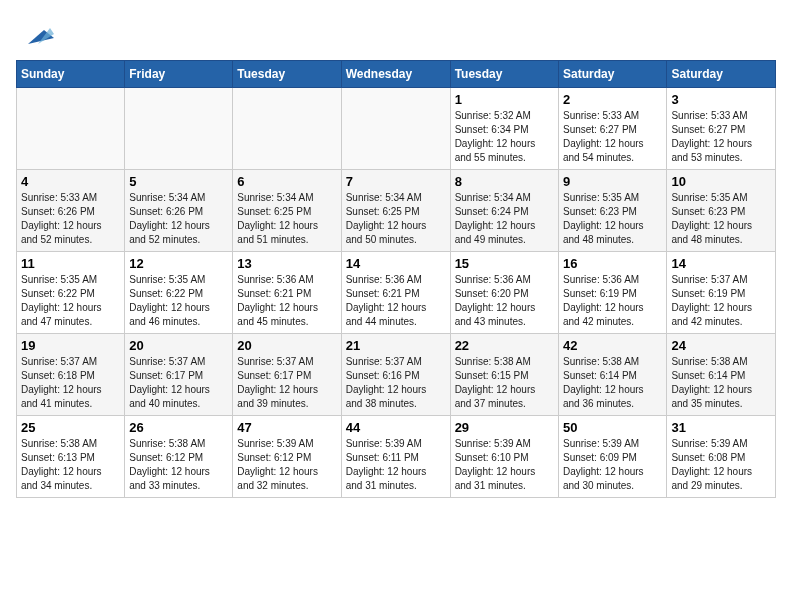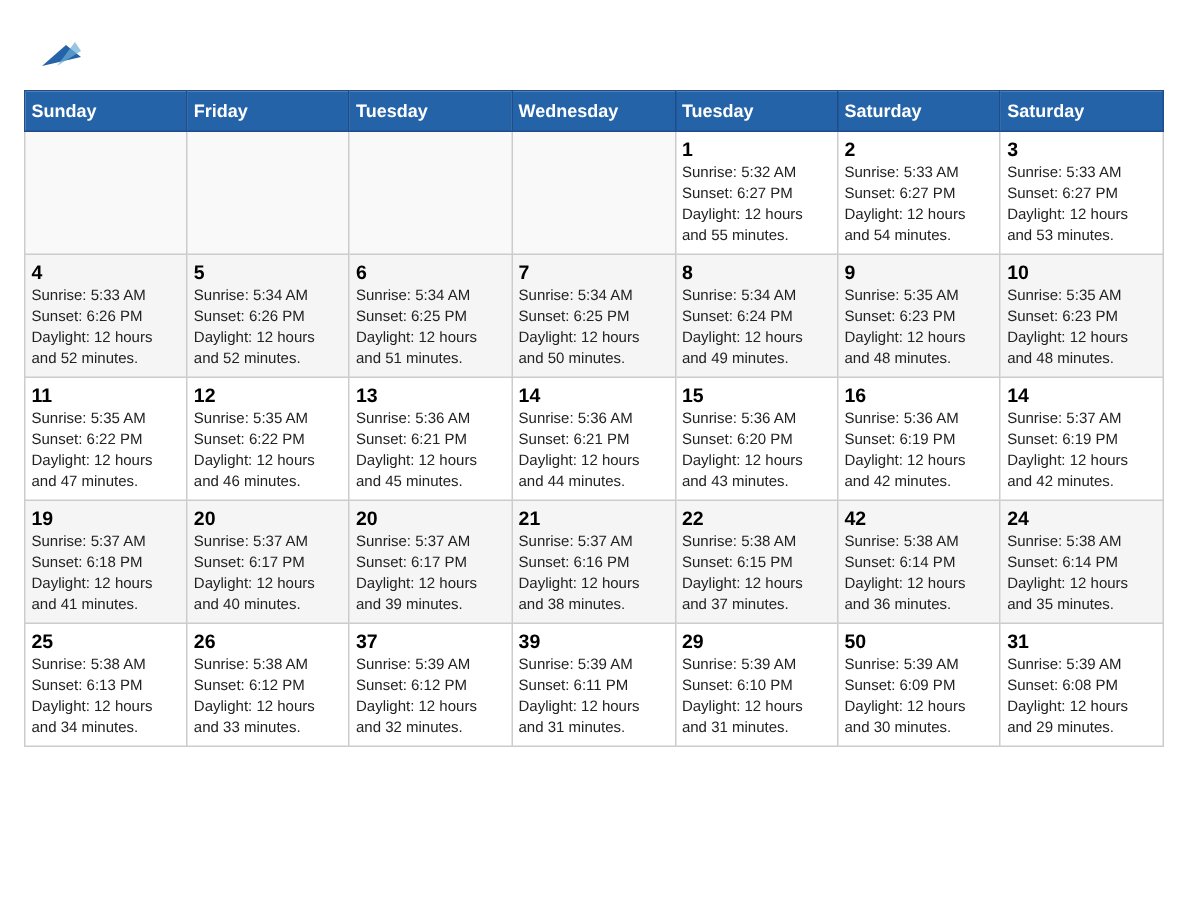--- a/index.html
+++ b/index.html
@@ -110,21 +110,21 @@
   </thead>
   <tbody id="calendar-body">
   <tr>
         <td class="empty-cell"></td>
         <td class="empty-cell"></td>
         <td class="empty-cell"></td>
         <td class="empty-cell"></td>
         <td>
           <span class="day-num">1</span>
           <div class="day-info" style="white-space: pre-line;">Sunrise: 5:32 AM
-Sunset: 6:27 PM
+Sunset: 6:34 PM
 Daylight: 12 hours
 and 55 minutes.</div>
         </td>
         <td>
           <span class="day-num">2</span>
           <div class="day-info" style="white-space: pre-line;">Sunrise: 5:33 AM
 Sunset: 6:27 PM
 Daylight: 12 hours
 and 54 minutes.</div>
         </td>
@@ -298,28 +298,28 @@
 and 34 minutes.</div>
         </td>
         <td>
           <span class="day-num">26</span>
           <div class="day-info" style="white-space: pre-line;">Sunrise: 5:38 AM
 Sunset: 6:12 PM
 Daylight: 12 hours
 and 33 minutes.</div>
         </td>
         <td>
-          <span class="day-num">37</span>
+          <span class="day-num">47</span>
           <div class="day-info" style="white-space: pre-line;">Sunrise: 5:39 AM
 Sunset: 6:12 PM
 Daylight: 12 hours
 and 32 minutes.</div>
         </td>
         <td>
-          <span class="day-num">39</span>
+          <span class="day-num">44</span>
           <div class="day-info" style="white-space: pre-line;">Sunrise: 5:39 AM
 Sunset: 6:11 PM
 Daylight: 12 hours
 and 31 minutes.</div>
         </td>
         <td>
           <span class="day-num">29</span>
           <div class="day-info" style="white-space: pre-line;">Sunrise: 5:39 AM
 Sunset: 6:10 PM
 Daylight: 12 hours

